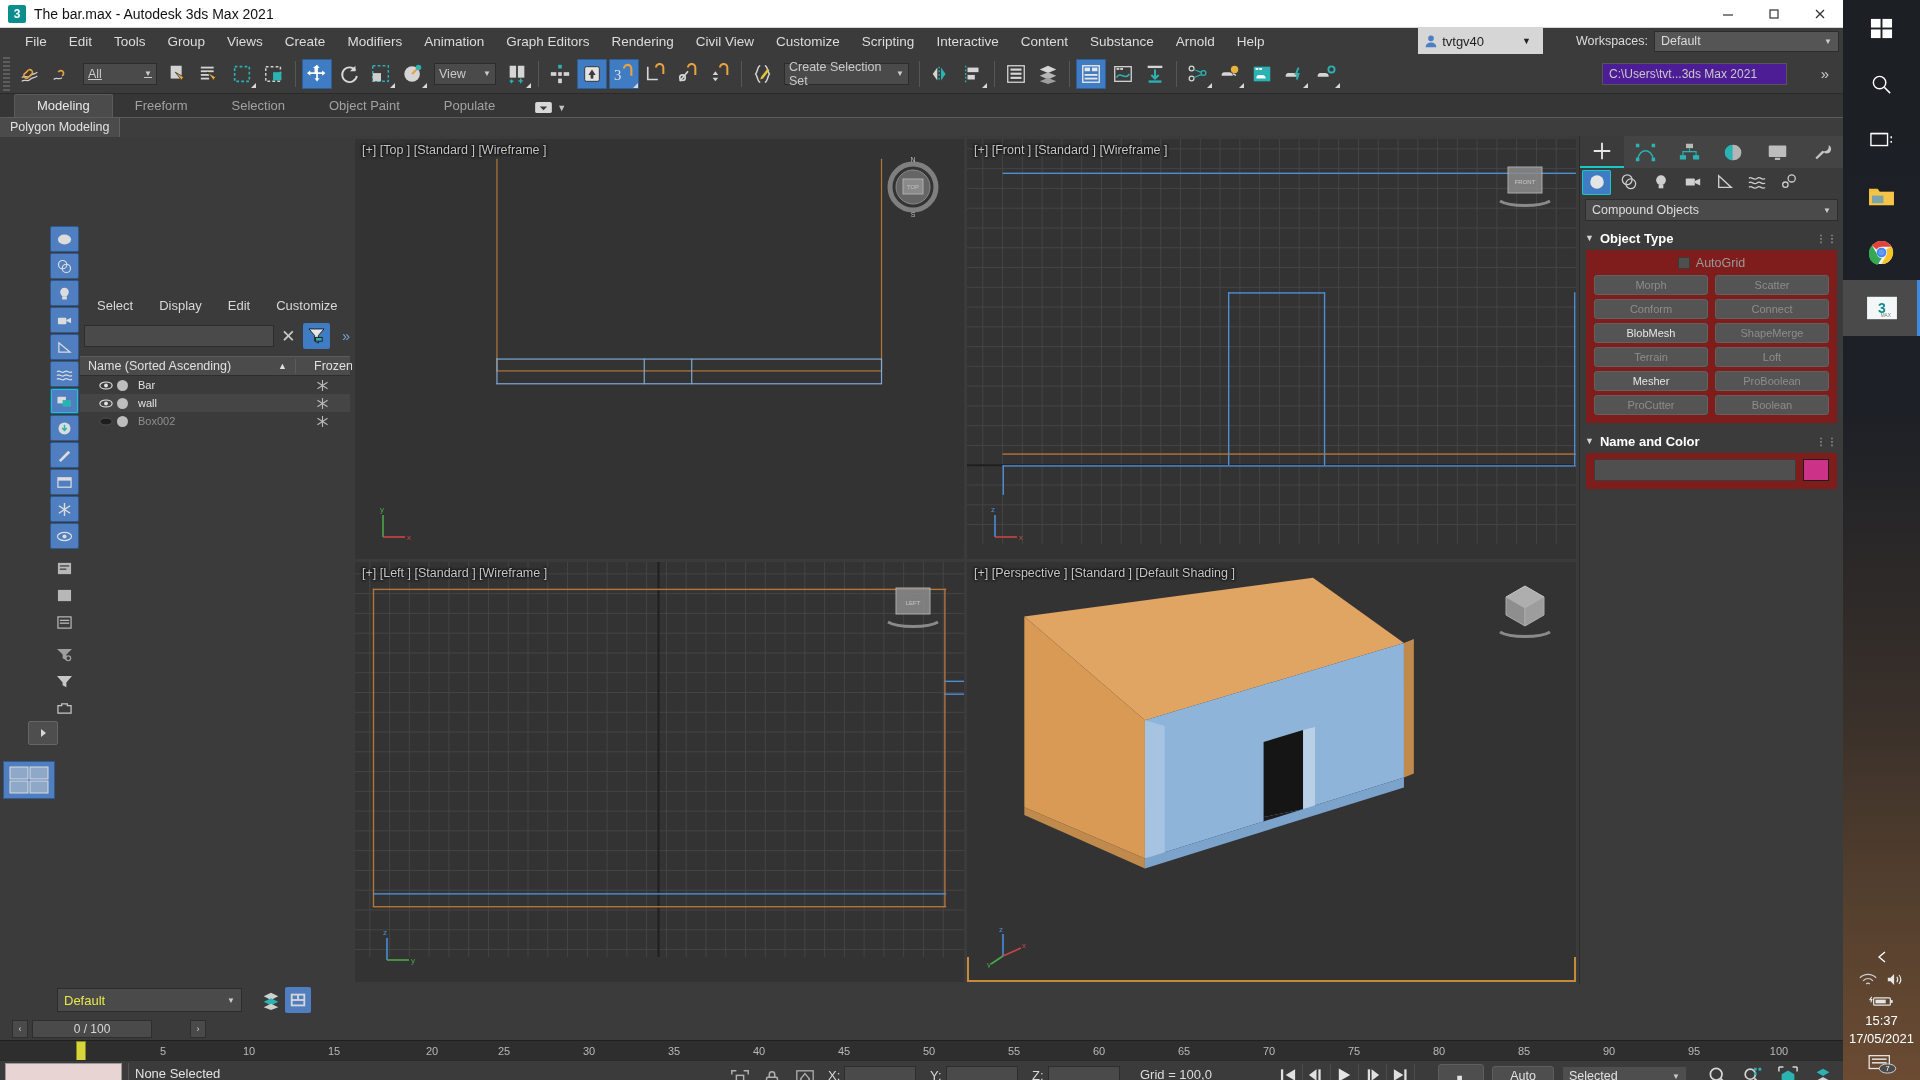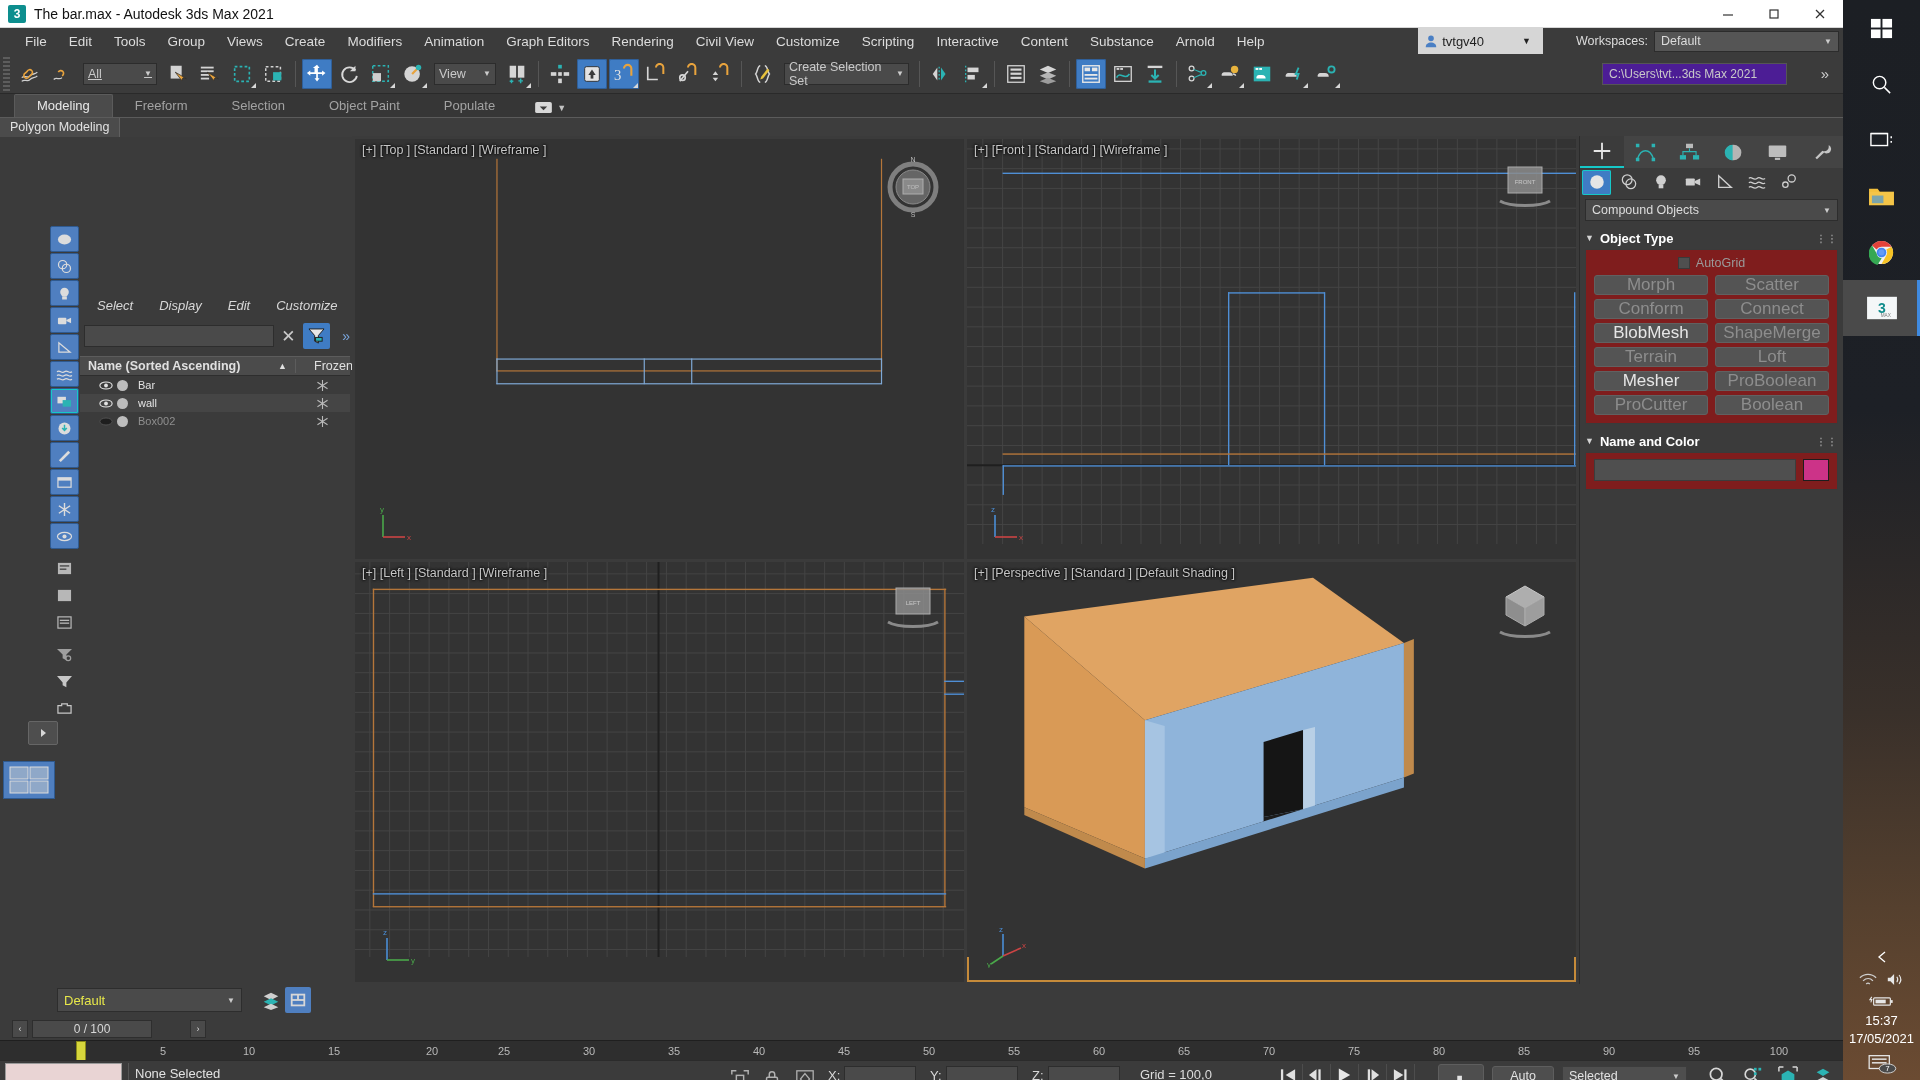--- a/index.html
+++ b/index.html
@@ -72,32 +72,32 @@
 
   
   .vtoolbar { position:absolute; left:50px; top:90px; width:32px; }
   .vbtn { width:29px; height:26px; margin-bottom:1px; display:flex; align-items:center;
     justify-content:center; background:#4f7fc0; border:1px solid #2f5a90; border-radius:2px; }
   .vbtn.plain { background:transparent; border:none; }
   .vbtn.sel { box-shadow:inset 0 0 0 1px #16c8c8; }
 
   
   .explorer { position:absolute; left:80px; top:160px; width:270px; }
-  .exp-menu { display:flex; gap:0px; margin-bottom:8px; padding-left:4px;font-style:italic; }
+  .exp-menu { display:flex; gap:0px; margin-bottom:8px; padding-left:4px; }
   .exp-menu span { font-size:13px; color:#d8d8d8; padding:2px 13px; }
   .exp-search { display:flex; align-items:center; gap:6px; padding-left:4px; }
   .exp-field { width:195px; height:22px; background:#4a4a4a; border:1px solid #2d2d2d; }
   .exp-x { color:#c9c9c9; font-size:17px; width:18px; text-align:center; }
   .exp-filter { width:28px; height:26px; background:#3f7cc4; display:flex;
     align-items:center; justify-content:center; border-radius:2px; }
   .exp-more { color:#7aa6dd; font-size:14px; margin-left:6px; }
   .exp-head { display:flex; height:20px; background:#4b4b4b; margin-top:7px;
     border-top:1px solid #5c5c5c; border-bottom:1px solid #2e2e2e; align-items:center;
     font-size:12.5px; color:#e0e0e0; }
-  .exp-head .c1 { flex:1; padding-left:8px; position:relative;font-weight:bold; }
+  .exp-head .c1 { flex:1; padding-left:8px; position:relative; }
   .exp-head .asc { position:absolute; right:8px; top:2px; font-size:9px; }
   .exp-head .c2 { width:55px; padding-left:18px; border-left:1px solid #5c5c5c; }
   .exp-row { display:flex; height:18px; align-items:center; font-size:11px;
     color:#e2e2e2; }
   .exp-row.alt { background:#454545; }
   .exp-row .eye { width:16px; margin-left:18px; display:flex; justify-content:center; }
   .exp-row .dot { width:11px; height:11px; border-radius:50%; background:#bdbdbd;
     margin-left:3px; }
   .exp-row .nm { flex:1; padding-left:10px; }
   .exp-row.dim .nm { color:#8f8f8f; }
@@ -134,21 +134,21 @@
     color:#ffffff; font-weight:bold; }
   .roll-head .tri { font-size:9px; margin-right:6px; color:#d4d4d4; }
   .roll-head .dots { margin-left:auto; color:#8f8f8f; font-size:10px; letter-spacing:1px; }
   .roll-body { background:#7f1d1d; border:1px solid #3a3a3a; padding:6px 8px 8px 8px;
     margin-top:2px; }
   .autogrid { display:flex; align-items:center; justify-content:center; gap:6px;
     font-size:12.5px; color:#9a9a9a; margin-bottom:5px; }
   .chk { width:12px; height:12px; background:#4f4f4f; border:1px solid #3a3a3a; }
   .btn-grid { display:grid; grid-template-columns:1fr 1fr; gap:4px 7px; }
   .objbtn { height:20px; background:#545454; border:1px solid #616161; border-radius:3px;
-    font-size:17px; color:#8d8d8d; display:flex; align-items:center; justify-content:center; }
+    font-size:11px; color:#8d8d8d; display:flex; align-items:center; justify-content:center; }
   .objbtn.enabled { color:#e6e6e6; }
   .nc-row { display:flex; align-items:center; gap:7px; }
   .nc-field { flex:1; height:22px; background:#4f4f4f; border:1px solid #3c3c3c; }
   .nc-swatch { width:26px; height:22px; border:1px solid #1d1d1d; }
 
   
   .bottom { position:absolute; left:0; right:0; bottom:0; height:96px; background:#3b3b3b; }
   .anim-row { position:absolute; left:0; top:0; height:34px; width:100%; display:flex;
     align-items:center; }
   .def-combo { position:absolute; left:57px; top:4px; width:185px; height:24px;

